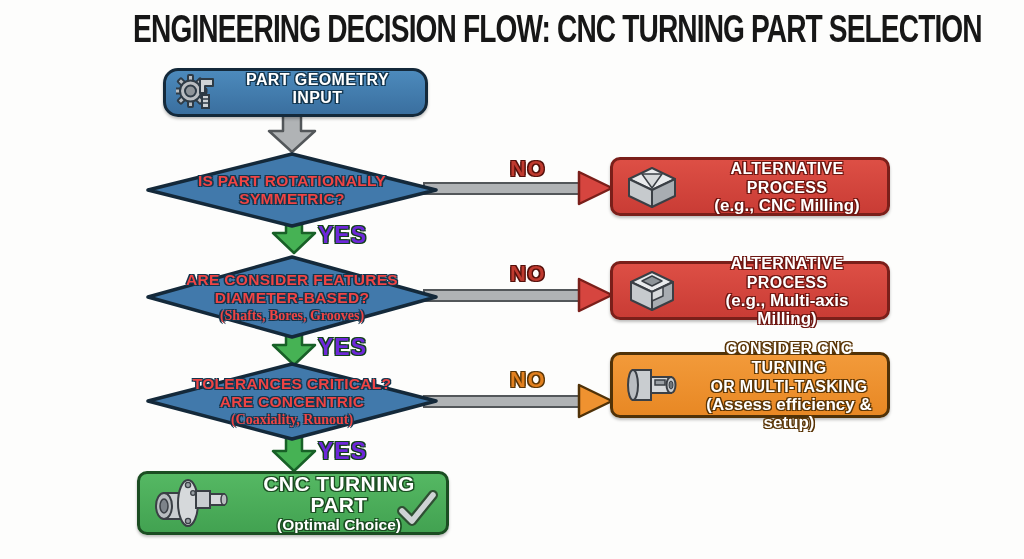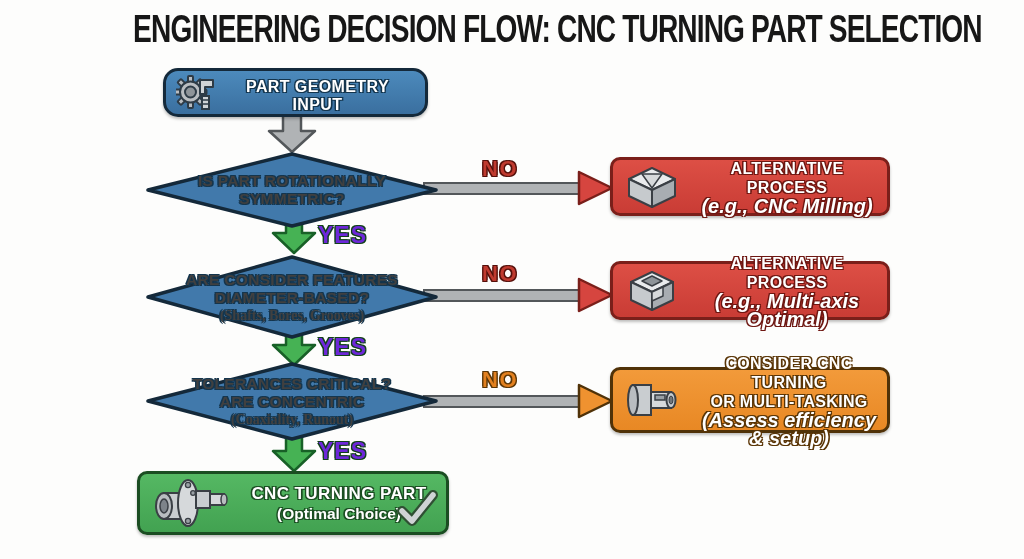--- a/index.html
+++ b/index.html
@@ -14,76 +14,76 @@
     color: #171717; transform: scaleX(0.74); transform-origin: 50% 50%;
   }
 
   .abs { position: absolute; }
 
   
   .start-box {
     position: absolute; left: 163px; top: 68px; width: 265px; height: 49px;
     background: linear-gradient(#4c8abc, #3a6f9f);
     border: 3px solid #14293a; border-radius: 15px;
-    display: flex; align-items: flex-end; padding: 0 10px 0 10px;
+    display: flex; align-items: flex-start; padding: 0 10px 0 10px;
     box-shadow: 0 2px 3px rgba(0,0,0,0.25);
   }
   .start-label { flex: 1; text-align: center; color: #fff; font-weight: bold;
     font-size: 16px; letter-spacing: .4px; }
 
   .outline-navy  { text-shadow: -1.3px -1.3px 0 #14354d, 1.3px -1.3px 0 #14354d, -1.3px 1.3px 0 #14354d, 1.3px 1.3px 0 #14354d; }
   .outline-maroon{ text-shadow: -1.3px -1.3px 0 #6e1712, 1.3px -1.3px 0 #6e1712, -1.3px 1.3px 0 #6e1712, 1.3px 1.3px 0 #6e1712; }
   .outline-brown { text-shadow: -1.3px -1.3px 0 #5a3506, 1.3px -1.3px 0 #5a3506, -1.3px 1.3px 0 #5a3506, 1.3px 1.3px 0 #5a3506; }
   .outline-green { text-shadow: -1.3px -1.3px 0 #1b4d22, 1.3px -1.3px 0 #1b4d22, -1.3px 1.3px 0 #1b4d22, 1.3px 1.3px 0 #1b4d22; }
 
   
   .diamond-text {
     position: absolute; left: 162px; width: 260px;
     display: flex; flex-direction: column; align-items: center; justify-content: center;
-    color: #404040; font-weight: bold; text-align: center;
+    color: #ef4444; font-weight: bold; text-align: center;
   }
   .d-line { font-size: 15.5px; line-height: 18px; letter-spacing: .3px; }
   .d-sub  { font-size: 14px;   line-height: 17px; font-family: Liberation Serif, serif; }
   .d-line:empty, .d-sub:empty, .o-title:empty { display: none; }
 
   
   .no-label {
-    position: absolute; left: 482px; width: 64px; text-align: left;
+    position: absolute; left: 482px; width: 64px; text-align: right;
     font-size: 22px; font-weight: bold; letter-spacing: 1.5px;
   }
   .no-red    { color: #bf3a2f; text-shadow: -1.3px -1.3px 0 #55100b, 1.3px -1.3px 0 #55100b, -1.3px 1.3px 0 #55100b, 1.3px 1.3px 0 #55100b; }
   .no-orange { color: #e2801f; text-shadow: -1.3px -1.3px 0 #5a3506, 1.3px -1.3px 0 #5a3506, -1.3px 1.3px 0 #5a3506, 1.3px 1.3px 0 #5a3506; }
   .yes-label {
     position: absolute; left: 318px; font-size: 23px; font-weight: bold; letter-spacing: 1px;
     color: #6d28d9; text-shadow: -1.3px -1.3px 0 #12421a, 1.3px -1.3px 0 #12421a, -1.3px 1.3px 0 #12421a, 1.3px 1.3px 0 #12421a;
   }
 
   
   .outcome-box {
     position: absolute; left: 610px; width: 280px;
     border: 3px solid #7a1f1a; border-radius: 10px;
     background: linear-gradient(#dd4f45, #c93c35);
     display: flex; align-items: center; padding: 0 8px 0 12px; gap: 16px;
     box-shadow: 0 2px 3px rgba(0,0,0,0.25);
   }
   .outcome-box.orange { background: linear-gradient(#f29a3a, #e88824); border-color: #503208; }
   .o-text { flex: 1; text-align: center; color: #fff; font-weight: bold; }
   .o-title { font-size: 16px; line-height: 19px; letter-spacing: .3px; }
-  .o-sub   { font-size: 20px; line-height: 18px; font-style: italic; }
+  .o-sub   { font-size: 17px; line-height: 18px; }
 
   
   .result-box {
     position: absolute; left: 137px; top: 471px; width: 312px; height: 64px;
     background: linear-gradient(#55b863, #42a251);
     border: 3.5px solid #1b4d22; border-radius: 10px;
     display: flex; align-items: center; padding: 0 10px; gap: 6px;
     box-shadow: 0 2px 3px rgba(0,0,0,0.25);
   }
   .r-text { flex: 1; text-align: center; color: #fff; font-weight: bold; }
-  .r-title { font-size: 17px; line-height: 21px; letter-spacing: .4px; }
+  .r-title { font-size: 21px; line-height: 21px; letter-spacing: .4px; }
   .r-sub   { font-size: 15.5px; line-height: 19px; }
   .check-wrap { position: absolute; right: 8px; bottom: 2px; }
 </style>
 </head>
 <body>
 
 <div id="canvas">
 
   <div class="page-title">ENGINEERING DECISION FLOW: CNC TURNING PART SELECTION</div>
 
@@ -184,25 +184,25 @@
     <svg width="54" height="46" viewBox="0 0 54 46">
       <polygon points="27,4 48,14 27,24 6,14" fill="#e9ebed" stroke="#3a3f45" stroke-width="2" stroke-linejoin="round"></polygon>
       <polygon points="6,14 27,24 27,42 6,32" fill="#c6cacd" stroke="#3a3f45" stroke-width="2" stroke-linejoin="round"></polygon>
       <polygon points="48,14 27,24 27,42 48,32" fill="#a8adb2" stroke="#3a3f45" stroke-width="2" stroke-linejoin="round"></polygon>
       <polygon points="27,8 37,13 27,18 17,13" fill="#8e9499" stroke="#3a3f45" stroke-width="1.5" stroke-linejoin="round"></polygon>
       <polygon points="27,24 38,19 38,28 27,33" fill="#d6d9db" stroke="#3a3f45" stroke-width="1.5" stroke-linejoin="round"></polygon>
     </svg>
     <div class="o-text outline-maroon">
       <div class="o-title">ALTERNATIVE PROCESS</div>
 
-      <div class="o-sub">(e.g., Multi-axis Optimal)</div>
-    </div>
-  </div>
-
-  <div class="outcome-box orange" style="top:367px;height:66px">
+      <div class="o-sub">(e.g., Multi-axis Milling)</div>
+    </div>
+  </div>
+
+  <div class="outcome-box orange" style="top:352px;height:66px">
     <svg width="58" height="46" viewBox="0 0 58 46">
       <rect x="8" y="8" width="18" height="30" fill="#c9cdd0" stroke="#3a3f45" stroke-width="2"></rect>
       <ellipse cx="8" cy="23" rx="5" ry="15" fill="#b9bdc1" stroke="#3a3f45" stroke-width="2"></ellipse>
       <rect x="26" y="15" width="20" height="16" fill="#d6d9db" stroke="#3a3f45" stroke-width="2"></rect>
       <rect x="30" y="18" width="10" height="5" fill="#9aa0a5" stroke="#3a3f45" stroke-width="1.5"></rect>
       <ellipse cx="46" cy="23" rx="4.5" ry="8" fill="#c9cdd0" stroke="#3a3f45" stroke-width="2"></ellipse>
       <ellipse cx="46" cy="23" rx="2" ry="4" fill="#6f757a" stroke="#3a3f45" stroke-width="1"></ellipse>
     </svg>
     <div class="o-text outline-brown">
       <div class="o-title">CONSIDER CNC TURNING</div>

